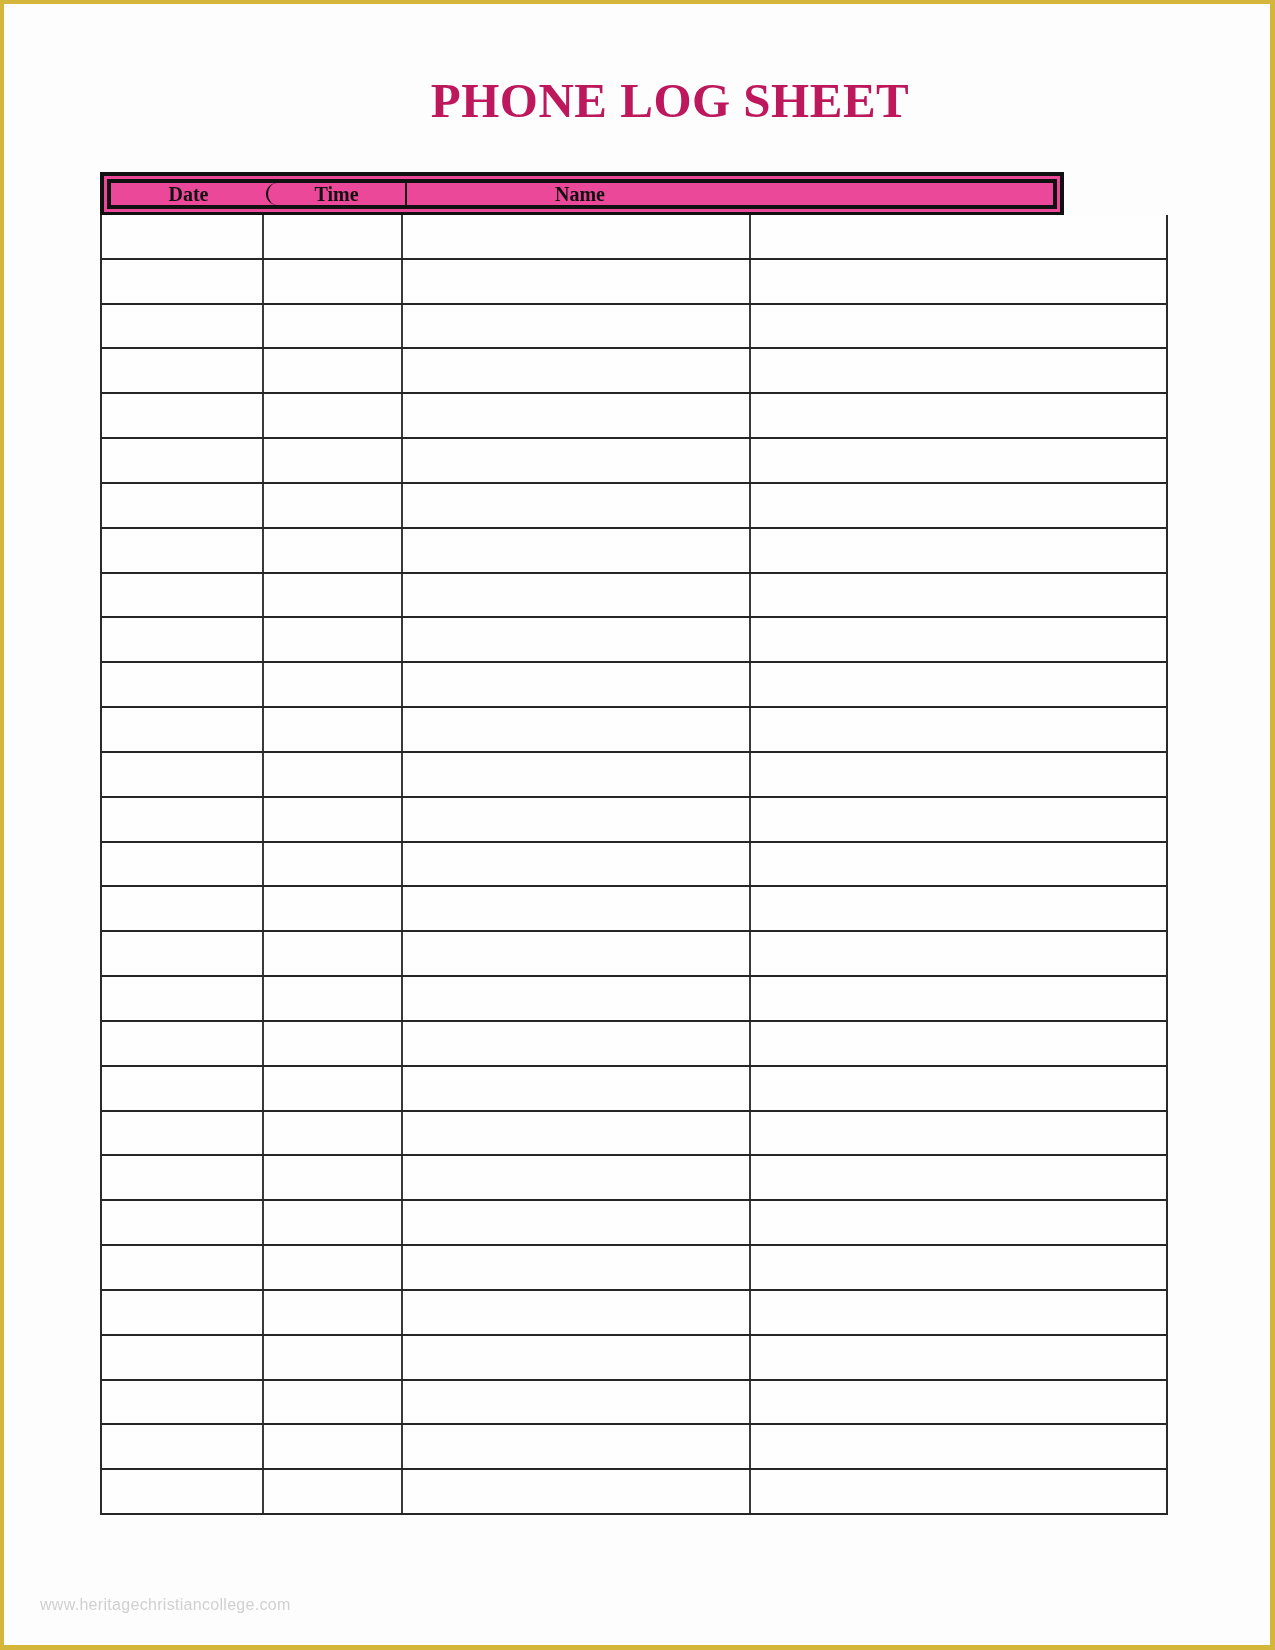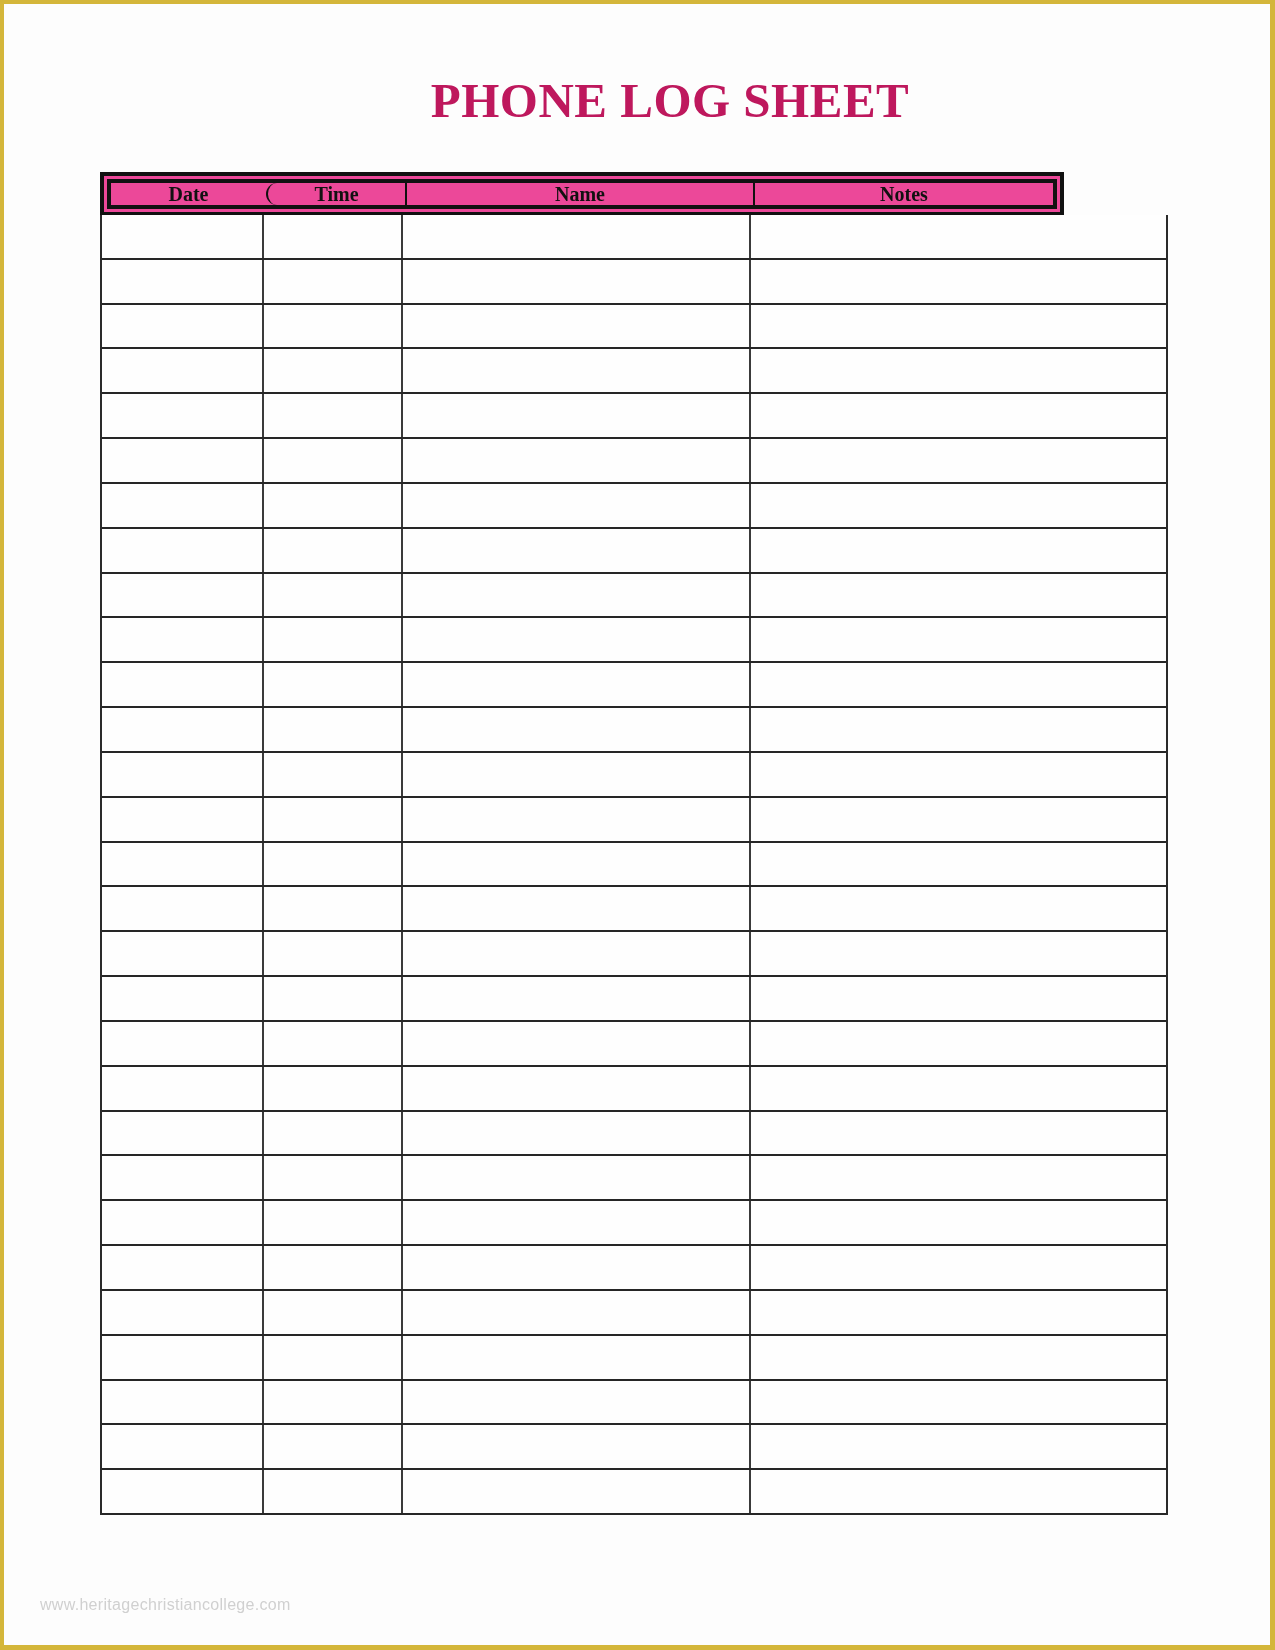--- a/index.html
+++ b/index.html
@@ -101,21 +101,20 @@
 <body>
 
 <div class="page">
 
   <h1 class="title">PHONE LOG SHEET</h1>
 
   <div class="header-box">
     <div class="hcell h0">Date</div>
     <div class="hcell h1">Time</div>
     <div class="hcell h2">Name</div>
-    <div class="hcell h3">Notes</div>
   </div>
 
   <div class="tbody" id="table-body">
       <div class="row">
         <div class="cell c0"></div>
         <div class="cell c1"></div>
         <div class="cell c2"></div>
         <div class="cell c3"></div>
       </div>
       <div class="row">

